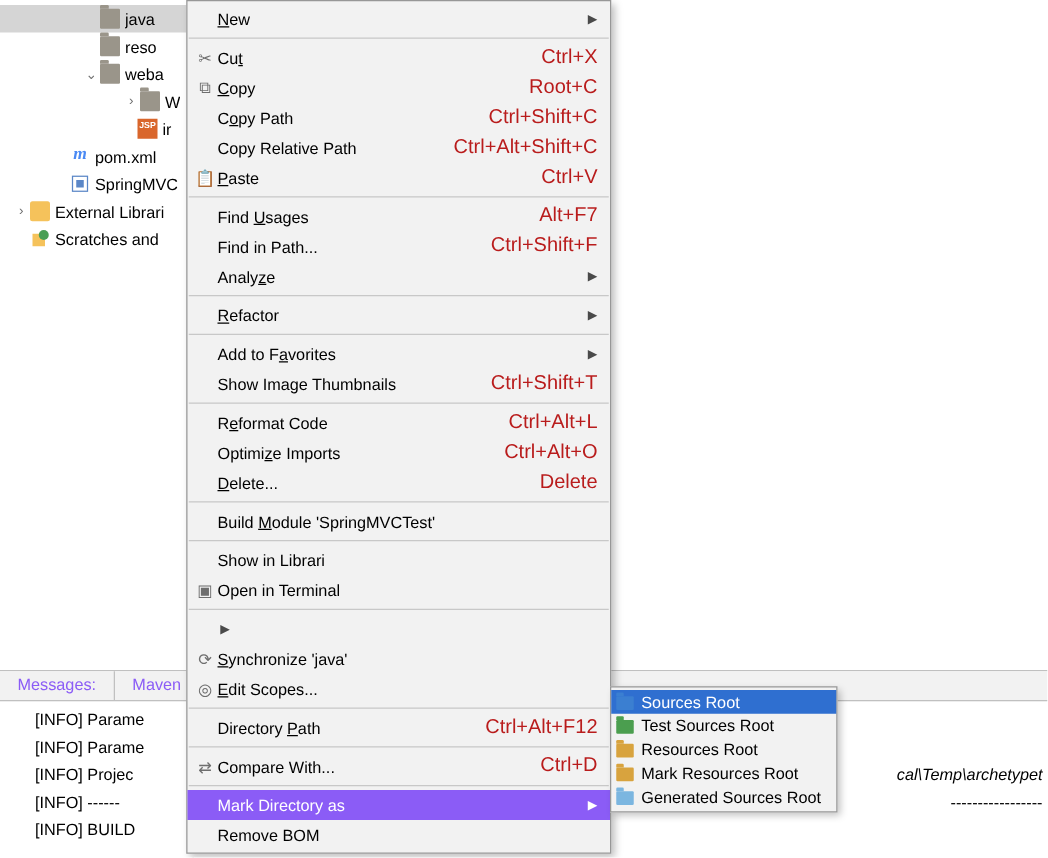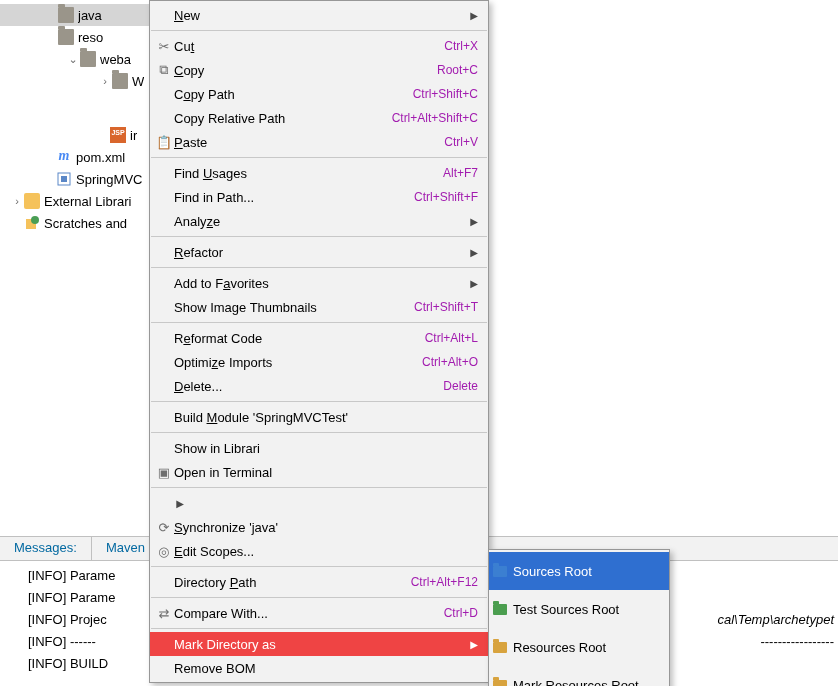--- a/index.html
+++ b/index.html
@@ -1,20 +1,20 @@
 <!DOCTYPE html>
 <html><head>
 <meta charset="utf-8">
 <style>
   * { margin:0; padding:0; box-sizing:border-box; font-family:"Segoe UI","Microsoft YaHei",Arial,sans-serif; font-size:13px; }
   body { background:#fff; color:#000; overflow:hidden; width:838px; height:686px; position:relative; }
   .root { display:flex; height:100%; }
   .sidebar { width:155px; background:#fff; border-right:1px solid #d0d0d0; padding-top:4px; }
   .tree-item { display:flex; align-items:center; height:22px; padding-left:12px; white-space:nowrap; }
-  .tree-item.indent1 { padding-left:58px; }
+  .tree-item.indent1 { padding-left:80px; }
   .tree-item.indent3 { padding-left:110px; }
   .tree-item .caret { width:14px; color:#6e6e6e; font-size:11px; display:inline-block; text-align:center; }
   .tree-item .ico { width:16px; height:16px; margin-right:4px; flex-shrink:0; }
   .tree-item.selected { background:#d5d5d5; }
   .ico-folder { background:#9a958a; border-radius:1px; position:relative; }
   .ico-folder::before { content:""; position:absolute; top:-3px; left:0; width:7px; height:3px; background:#9a958a; border-radius:1px 1px 0 0; }
   .ico-jsp { background:#d9662c; font-size:7px; color:#fff; text-align:center; line-height:12px; font-weight:bold; }
   .ico-maven { background:none; color:#4a8af4; font-family:serif; font-style:italic; font-weight:bold; font-size:14px; text-align:center; line-height:13px; }
   .ico-lib { background:#f5c25b; border-radius:2px; position:relative; }
   .ico-scratch { background:none; }
@@ -31,39 +31,39 @@
   .hl-ns { color:#660e7a; font-weight:bold; }
   .hl-str { color:#008000; font-weight:bold; }
   .hl-comment { color:#008080; font-weight:bold; font-style:italic; }
   .hl-bg { background:#e6e6e6; }
   .fold-marker { position:absolute; left:-14px; top:8px; width:10px; height:10px; border:1px solid #bdbdbd; background:#f5f5f5; font-size:8px; line-height:8px; text-align:center; color:#7d7d7d; }
   .gutter-border { border-right:1px solid #e8e8e8; }
 
   
   .messages-panel { position:absolute; bottom:0; left:0; right:0; height:150px; background:#fff; border-top:1px solid #c0c0c0; }
   .messages-tabs { display:flex; height:24px; border-bottom:1px solid #c0c0c0; background:#f2f2f2; }
-  .messages-tabs .mtab { padding:3px 14px; color:#0369a1;text-align:right; }
+  .messages-tabs .mtab { padding:3px 14px; color:#8b5cf6;text-align:right; }
   .messages-tabs .mtab.first { border-right:1px solid #c0c0c0; }
   .messages-body { font-family:Consolas,"Courier New",monospace; font-size:14px; padding:4px 0 0 2px; line-height:22px; }
 
   
   .context-menu { position:absolute; left:149px; top:0; width:340px; background:#f2f2f2; border:1px solid #979797; box-shadow:3px 3px 6px rgba(0,0,0,.25); padding:2px 0; z-index:10; }
   .menu-item { display:flex; align-items:center; height:24px; padding:0 10px 0 4px; position:relative; }
-  .menu-item.sel { background:#ef4444; color:#fff;align-items:center; }
+  .menu-item.sel { background:#8b5cf6; color:#fff;align-items:center; }
   .menu-item .mi-icon { width:20px; display:flex; justify-content:center; color:#6e6e6e; }
   .menu-item.sel .mi-icon { color:#fff; }
   .menu-item .mi-label { flex:1; }
-  .menu-item .mi-shortcut { color:#a21caf; font-size:12px; }
+  .menu-item .mi-shortcut { color:#b91c1c; font-size:16px; }
   .menu-item .mi-arrow { width:10px; text-align:right; color:#4a4a4a; font-size:10px; }
   .menu-item.sel .mi-arrow { color:#fff; }
   .menu-sep { height:1px; background:#c8c8c8; margin:3px 1px; }
   .mi-label u { text-decoration:underline; }
 
   .submenu { position:absolute; left:488px; top:549px; width:182px; background:#f2f2f2; border:1px solid #979797; box-shadow:3px 3px 6px rgba(0,0,0,.25); padding:2px 0; z-index:20; }
-  .sub-item { display:flex; align-items:center; height:38px; padding:0 8px 0 4px; }
+  .sub-item { display:flex; align-items:center; height:19px; padding:0 8px 0 4px; }
   .sub-item.sel { background:#2f6fd0; color:#fff; }
   .sub-item .si-icon { width:20px; height:14px; position:relative; }
   .fbox { width:14px; height:11px; margin-top:2px; border-radius:1px; position:relative; }
   .fbox::before { content:""; position:absolute; top:-3px; left:0; width:6px; height:3px; border-radius:1px 1px 0 0; background:inherit; }
   .fb-blue { background:#3b7fd1; }
   .fb-green { background:#4b9e4f; }
   .fb-yellow { background:#d8a33e; }
   .fb-red { background:#cc4f42; }
   .fb-lightblue { background:#7bb6e0; }
 </style>
@@ -83,21 +83,21 @@
     <div class="tree-item indent1" style="padding-left:66px;">
       <span class="caret">⌄</span>
         <span class="ico ico-folder"></span>
         <span class="label">weba</span>
     </div>
     <div class="tree-item indent3" style="padding-left:98px;">
       <span class="caret">›</span>
         <span class="ico ico-folder"></span>
         <span class="label">W</span>
     </div>
-    <div class="tree-item indent3" style="margin-top:32px;">
+    <div class="tree-item indent3" style="">
       <span class="ico ico-jsp">JSP</span>
         <span class="label">ir</span>
     </div>
     <div class="tree-item" style="padding-left:56px;">
       <span class="ico ico-maven">m</span>
         <span class="label">pom.xml</span>
     </div>
     <div class="tree-item" style="padding-left:56px;">
       <span class="ico"><svg width="16" height="16">
             <rect x="2" y="2" width="12" height="12" fill="none" stroke="#5b87c7"></rect>

